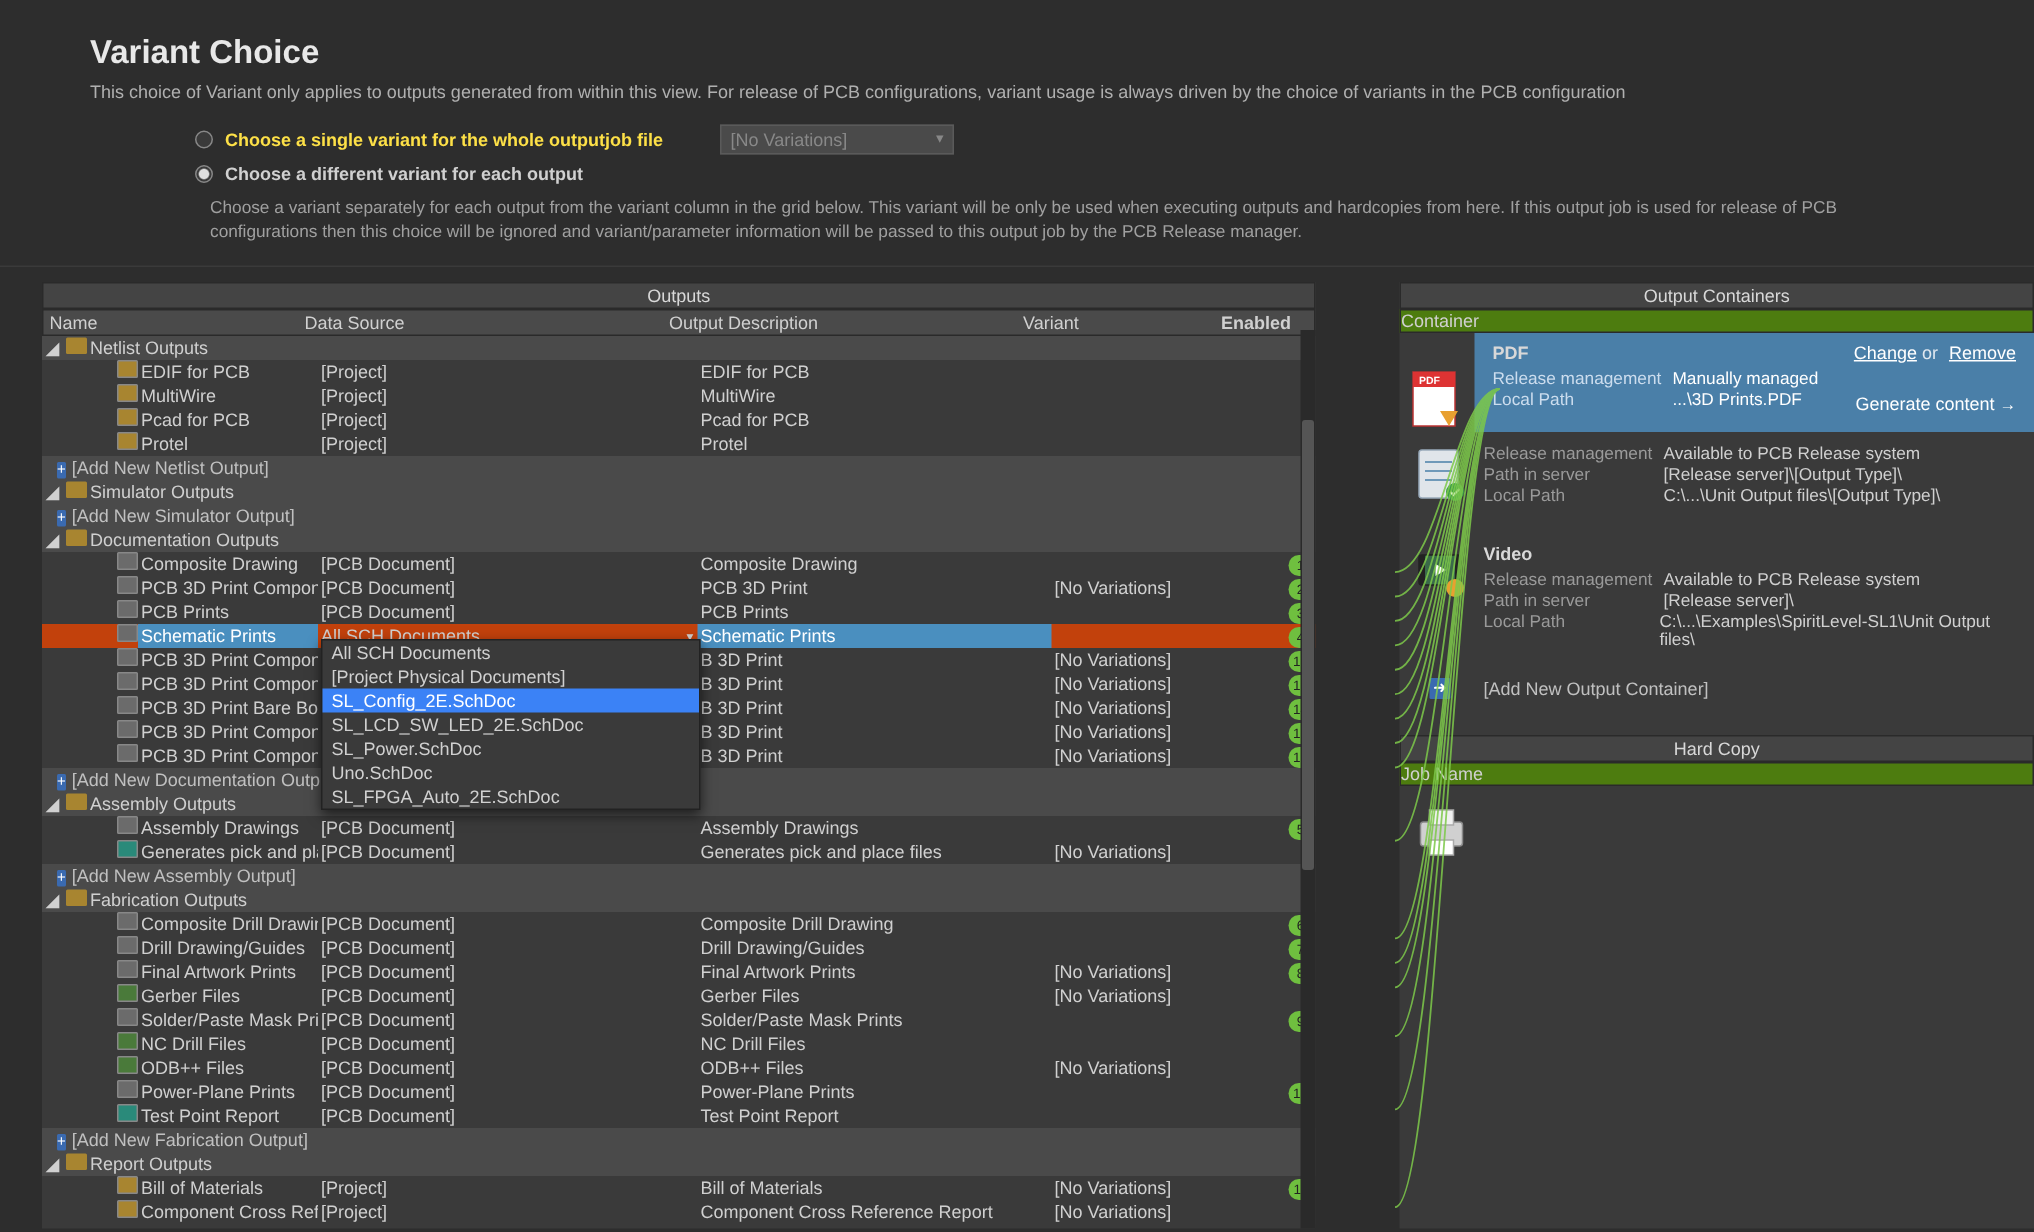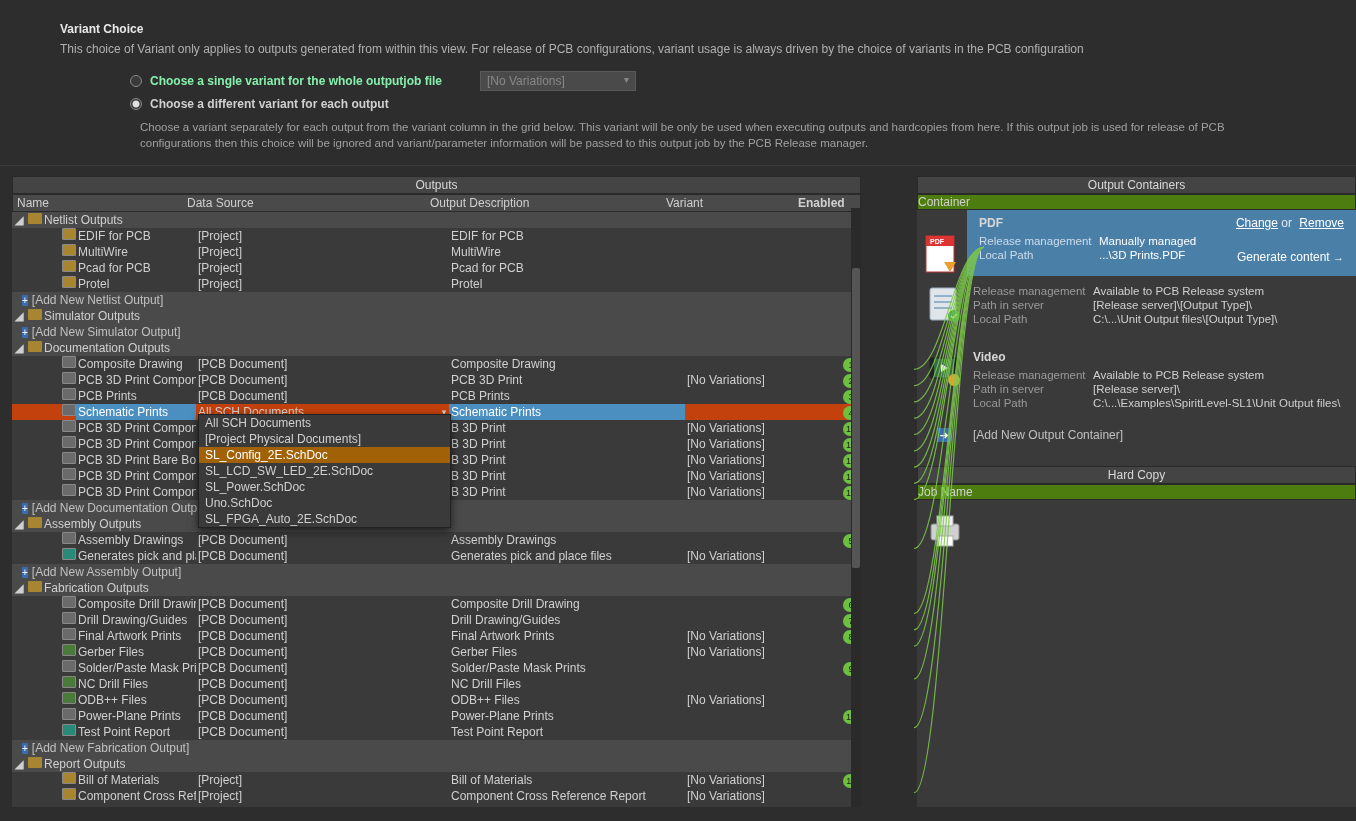--- a/index.html
+++ b/index.html
@@ -11,21 +11,21 @@
   width: 1356px;
   height: 821px;
   overflow: hidden;
 }
 .variant-panel {
   padding: 22px 60px 14px 60px;
   background: #2d2d2d;
   border-bottom: 1px solid #3a3a3a;
 }
 .variant-title {
-  font-size: 12px;
+  font-size: 22px;
   font-weight: bold;
   color: #e8e8e8;
   margin-bottom: 6px;
 }
 .variant-desc {
   font-size: 12px;
   color: #b0b0b0;
   margin-bottom: 12px;
 }
 .radio-row {
@@ -36,21 +36,21 @@
 .radio {
   width: 12px; height: 12px;
   border-radius: 50%;
   border: 1px solid #888;
   margin-right: 8px;
   background: #3a3a3a;
   flex-shrink: 0;
 }
 .radio.checked { background: radial-gradient(circle,#e0e0e0 0 3px,#3a3a3a 4px); }
 .radio-label { font-weight: bold; color: #d0d0d0; flex: 0 0 330px; }
-.radio-label.dim { color: #86efac; font-weight: bold; }
+.radio-label.dim { color: #fde047; font-weight: bold; }
 .dropdown-disabled {
   background: #4a4a4a;
   border: 1px solid #5a5a5a;
   padding: 2px 20px 2px 6px;
   color: #888;
   width: 156px;
   position: relative;
 }
 .dropdown-disabled::after {
   content:"▾"; position:absolute; right:6px; top:2px; font-size:10px;
@@ -61,21 +61,21 @@
   font-size: 11.5px;
   line-height: 1.35;
 }
 .main-split {
   display: flex;
   height: calc(100% - 180px);
   padding: 10px 0 0 0;
 }
 .left-pane {
   flex: 0 0 843px;
-  margin-left: 12px;
+  margin-left: 28px;
   display: flex;
   flex-direction: column;
   position: relative;
 }
 .grid-title {
   background: #444;
   color: #d8d8d8;
   text-align: center;
   font-weight: normal;
   padding: 1px 0;
@@ -146,21 +146,21 @@
   border:1px solid #222;
   box-shadow:0 3px 8px rgba(0,0,0,.6);
   z-index:10;
 }
 .dropdown-menu > div {
   padding:1px 6px;
   color:#d0d0d0;
   height:16px;
   line-height:14px;
 }
-.dropdown-menu > div.sel { background:#a16207; color:#fff; }
+.dropdown-menu > div.sel { background:#3b82f6; color:#fff; }
 .wires {
   position:absolute;
   left:-3px; top:0;
   width:70px;
   height:100%;
   pointer-events:none;
 }
 .right-pane {
   flex: 1;
   margin-left: 56px;

